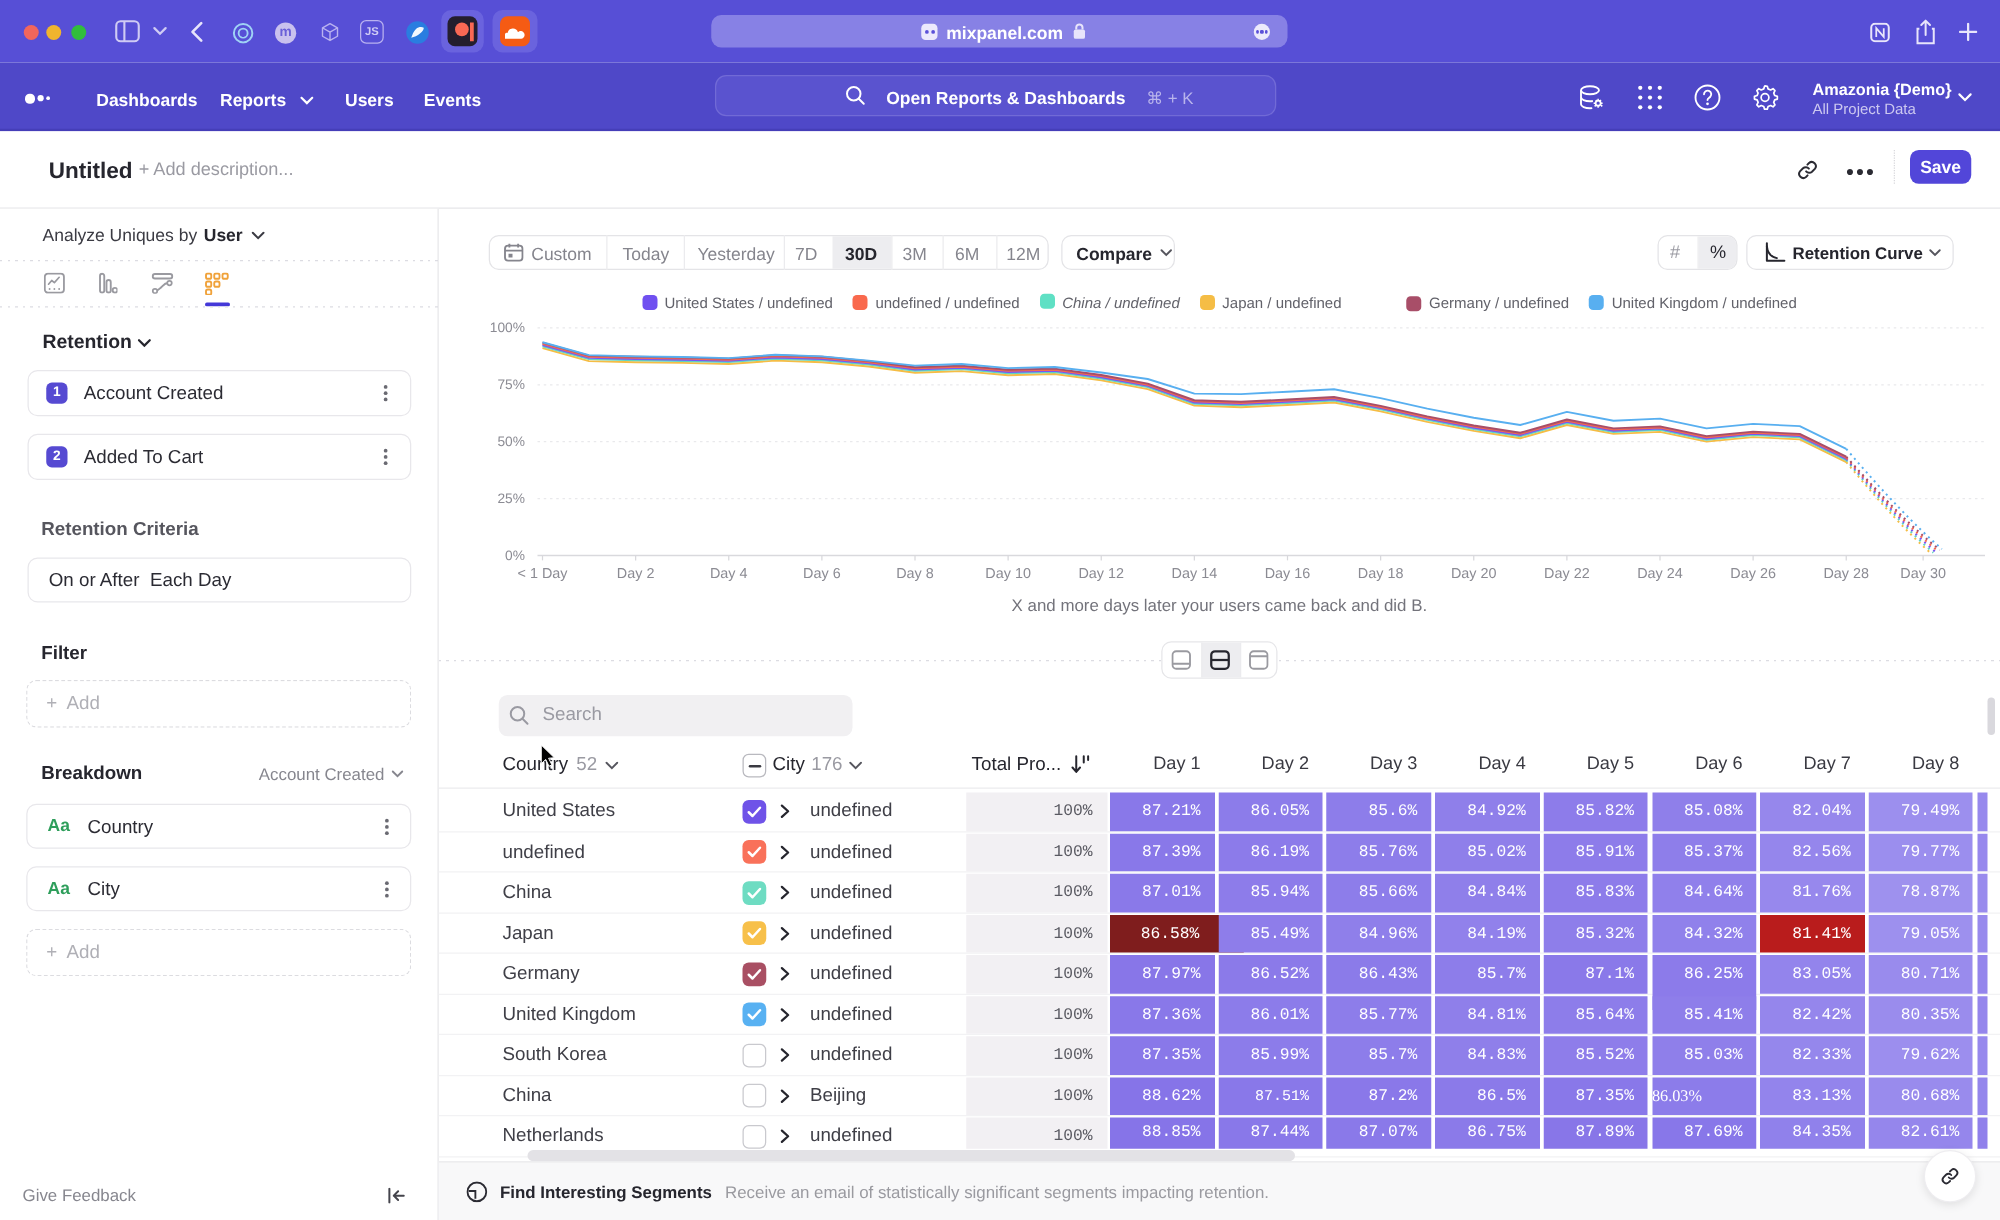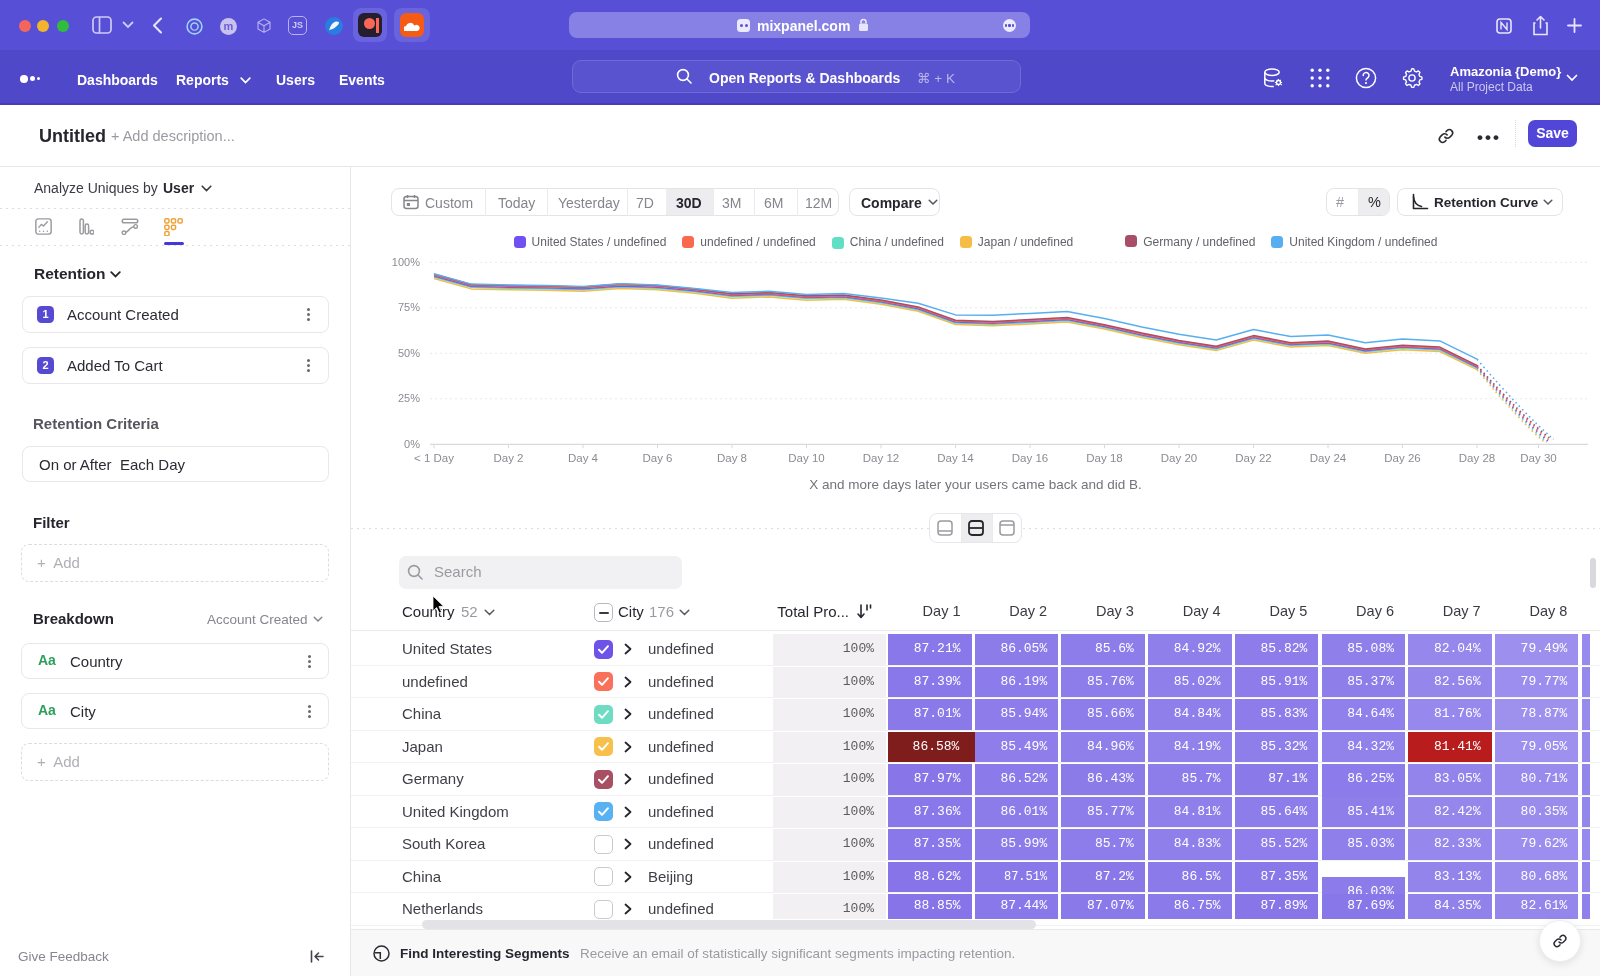--- a/index.html
+++ b/index.html
@@ -255,29 +255,29 @@
   </svg>
 <div style="position:absolute;left:351px;top:235px;width:1249px;display:flex;justify-content:center;align-items:center;gap:16px;">
 <div style="display:flex;align-items:center;gap:6px;">
       <span style="width:12px;height:12px;border-radius:3.5px;background:#7050f0;flex:none;"></span>
       <span style="font-size:12px;color:#62626a;white-space:nowrap;">United States / undefined</span>
     </div>
 <div style="display:flex;align-items:center;gap:6px;">
       <span style="width:12px;height:12px;border-radius:3.5px;background:#f9694d;flex:none;"></span>
       <span style="font-size:12px;color:#62626a;white-space:nowrap;">undefined / undefined</span>
     </div>
-<div style="display:flex;align-items:flex-end;gap:6px;">
+<div style="display:flex;align-items:flex-start;gap:6px;font-style:italic;">
       <span style="width:12px;height:12px;border-radius:3.5px;background:#5fe0c4;flex:none;"></span>
       <span style="font-size:12px;color:#62626a;white-space:nowrap;">China / undefined</span>
     </div>
 <div style="display:flex;align-items:center;gap:6px;">
       <span style="width:12px;height:12px;border-radius:3.5px;background:#f5bd45;flex:none;"></span>
       <span style="font-size:12px;color:#62626a;white-space:nowrap;">Japan / undefined</span>
     </div>
-<div style="display:flex;align-items:flex-start;gap:6px;margin-left:36px;">
+<div style="display:flex;align-items:flex-end;gap:6px;margin-left:36px;">
       <span style="width:12px;height:12px;border-radius:3.5px;background:#a84e68;flex:none;"></span>
       <span style="font-size:12px;color:#62626a;white-space:nowrap;">Germany / undefined</span>
     </div>
 <div style="display:flex;align-items:center;gap:6px;">
       <span style="width:12px;height:12px;border-radius:3.5px;background:#58aff0;flex:none;"></span>
       <span style="font-size:12px;color:#62626a;white-space:nowrap;text-align:right;">United Kingdom / undefined</span>
     </div>
 </div>
 <svg class="abs" style="left:0;top:0;" width="1600" height="976" viewBox="0 0 1600 976" font-family="Liberation Sans,sans-serif">
 <line x1="430" y1="262.3" x2="1588" y2="262.3" stroke="#e9e9ec" stroke-width="1" stroke-dasharray="2,3"></line>
@@ -543,21 +543,21 @@
     <path d="M2.5 1.5l5 4.5-5 4.5" stroke="#26262e" stroke-width="1.8" fill="none" stroke-linecap="round" stroke-linejoin="round"></path>
   </svg>
 <div style="position:absolute;left:648px;top:867.8px;font-size:15px;color:#3f3f47;">Beijing</div>
 <div style="position:absolute;left:773px;top:861.5px;width:113px;height:30.5px;background:#f2f0f3;"></div>
 <div style="position:absolute;left:773px;top:868.8px;width:101px;text-align:right;font-family:'Liberation Mono',monospace;font-size:13px;color:#5a5a62;">100%</div>
 <div style="position:absolute;left:888.0px;top:861.5px;width:83.5px;height:30.5px;background:rgb(134,116,232);color:#fff;font-family:'Liberation Mono',monospace;font-size:13px;line-height:30.5px;text-align:right;padding-right:11px;box-sizing:border-box;">88.62%</div>
 <div style="position:absolute;left:974.7px;top:861.5px;width:83.5px;height:30.5px;background:rgb(137,120,233);color:#fff;font-family:'Liberation Mono',monospace;font-size:12px;line-height:30.5px;text-align:right;padding-right:11px;box-sizing:border-box;">87.51%</div>
 <div style="position:absolute;left:1061.4px;top:861.5px;width:83.5px;height:30.5px;background:rgb(138,120,233);color:#fff;font-family:'Liberation Mono',monospace;font-size:13px;line-height:30.5px;text-align:right;padding-right:11px;box-sizing:border-box;">87.2%</div>
 <div style="position:absolute;left:1148.1px;top:861.5px;width:83.5px;height:30.5px;background:rgb(139,122,233);color:#fff;font-family:'Liberation Mono',monospace;font-size:13px;line-height:30.5px;text-align:right;padding-right:11px;box-sizing:border-box;">86.5%</div>
 <div style="position:absolute;left:1234.8px;top:861.5px;width:83.5px;height:30.5px;background:rgb(137,120,233);color:#fff;font-family:'Liberation Mono',monospace;font-size:13px;line-height:30.5px;text-align:right;padding-right:11px;box-sizing:border-box;">87.35%</div>
-<div style="position:absolute;left:1321.5px;top:861.5px;width:83.5px;height:30.5px;background:rgb(140,124,234);color:#fff;font-family:Liberation Mono, monospace;font-size:13px;line-height:30.5px;text-align:right;padding-right:11px;box-sizing:border-box;margin-top:15px;">86.03%</div>
+<div style="position:absolute;left:1321.5px;top:861.5px;width:83.5px;height:30.5px;background:rgb(140,124,234);color:#fff;font-family:Liberation Serif, serif;font-size:13px;line-height:30.5px;padding-right:11px;box-sizing:border-box;">86.03%</div>
 <div style="position:absolute;left:1408.2px;top:861.5px;width:83.5px;height:30.5px;background:rgb(147,132,236);color:#fff;font-family:'Liberation Mono',monospace;font-size:13px;line-height:30.5px;text-align:right;padding-right:11px;box-sizing:border-box;">83.13%</div>
 <div style="position:absolute;left:1494.9px;top:861.5px;width:83.5px;height:30.5px;background:rgb(153,139,237);color:#fff;font-family:'Liberation Mono',monospace;font-size:13px;line-height:30.5px;text-align:right;padding-right:11px;box-sizing:border-box;">80.68%</div>
 <div style="position:absolute;left:1581.6px;top:861.5px;width:8.4px;height:30.5px;background:rgb(148,134,236);"></div>
 <div style="position:absolute;left:351px;top:893.0px;width:1249px;height:32.5px;border-bottom:1px solid #f2f2f4"></div>
 <div style="position:absolute;left:402px;top:900.2px;font-size:15px;color:#3f3f47;">Netherlands</div>
 <div style="position:absolute;left:594px;top:899.8px;width:19px;height:19px;border-radius:5px;background:#fff;border:1.5px solid #c9c9ce;box-sizing:border-box"></div>
 <svg style="position:absolute;left:623px;top:903.2px" width="10" height="12" viewBox="0 0 10 12">
     <path d="M2.5 1.5l5 4.5-5 4.5" stroke="#26262e" stroke-width="1.8" fill="none" stroke-linecap="round" stroke-linejoin="round"></path>
   </svg>
 <div style="position:absolute;left:648px;top:900.2px;font-size:15px;color:#3f3f47;">undefined</div>

